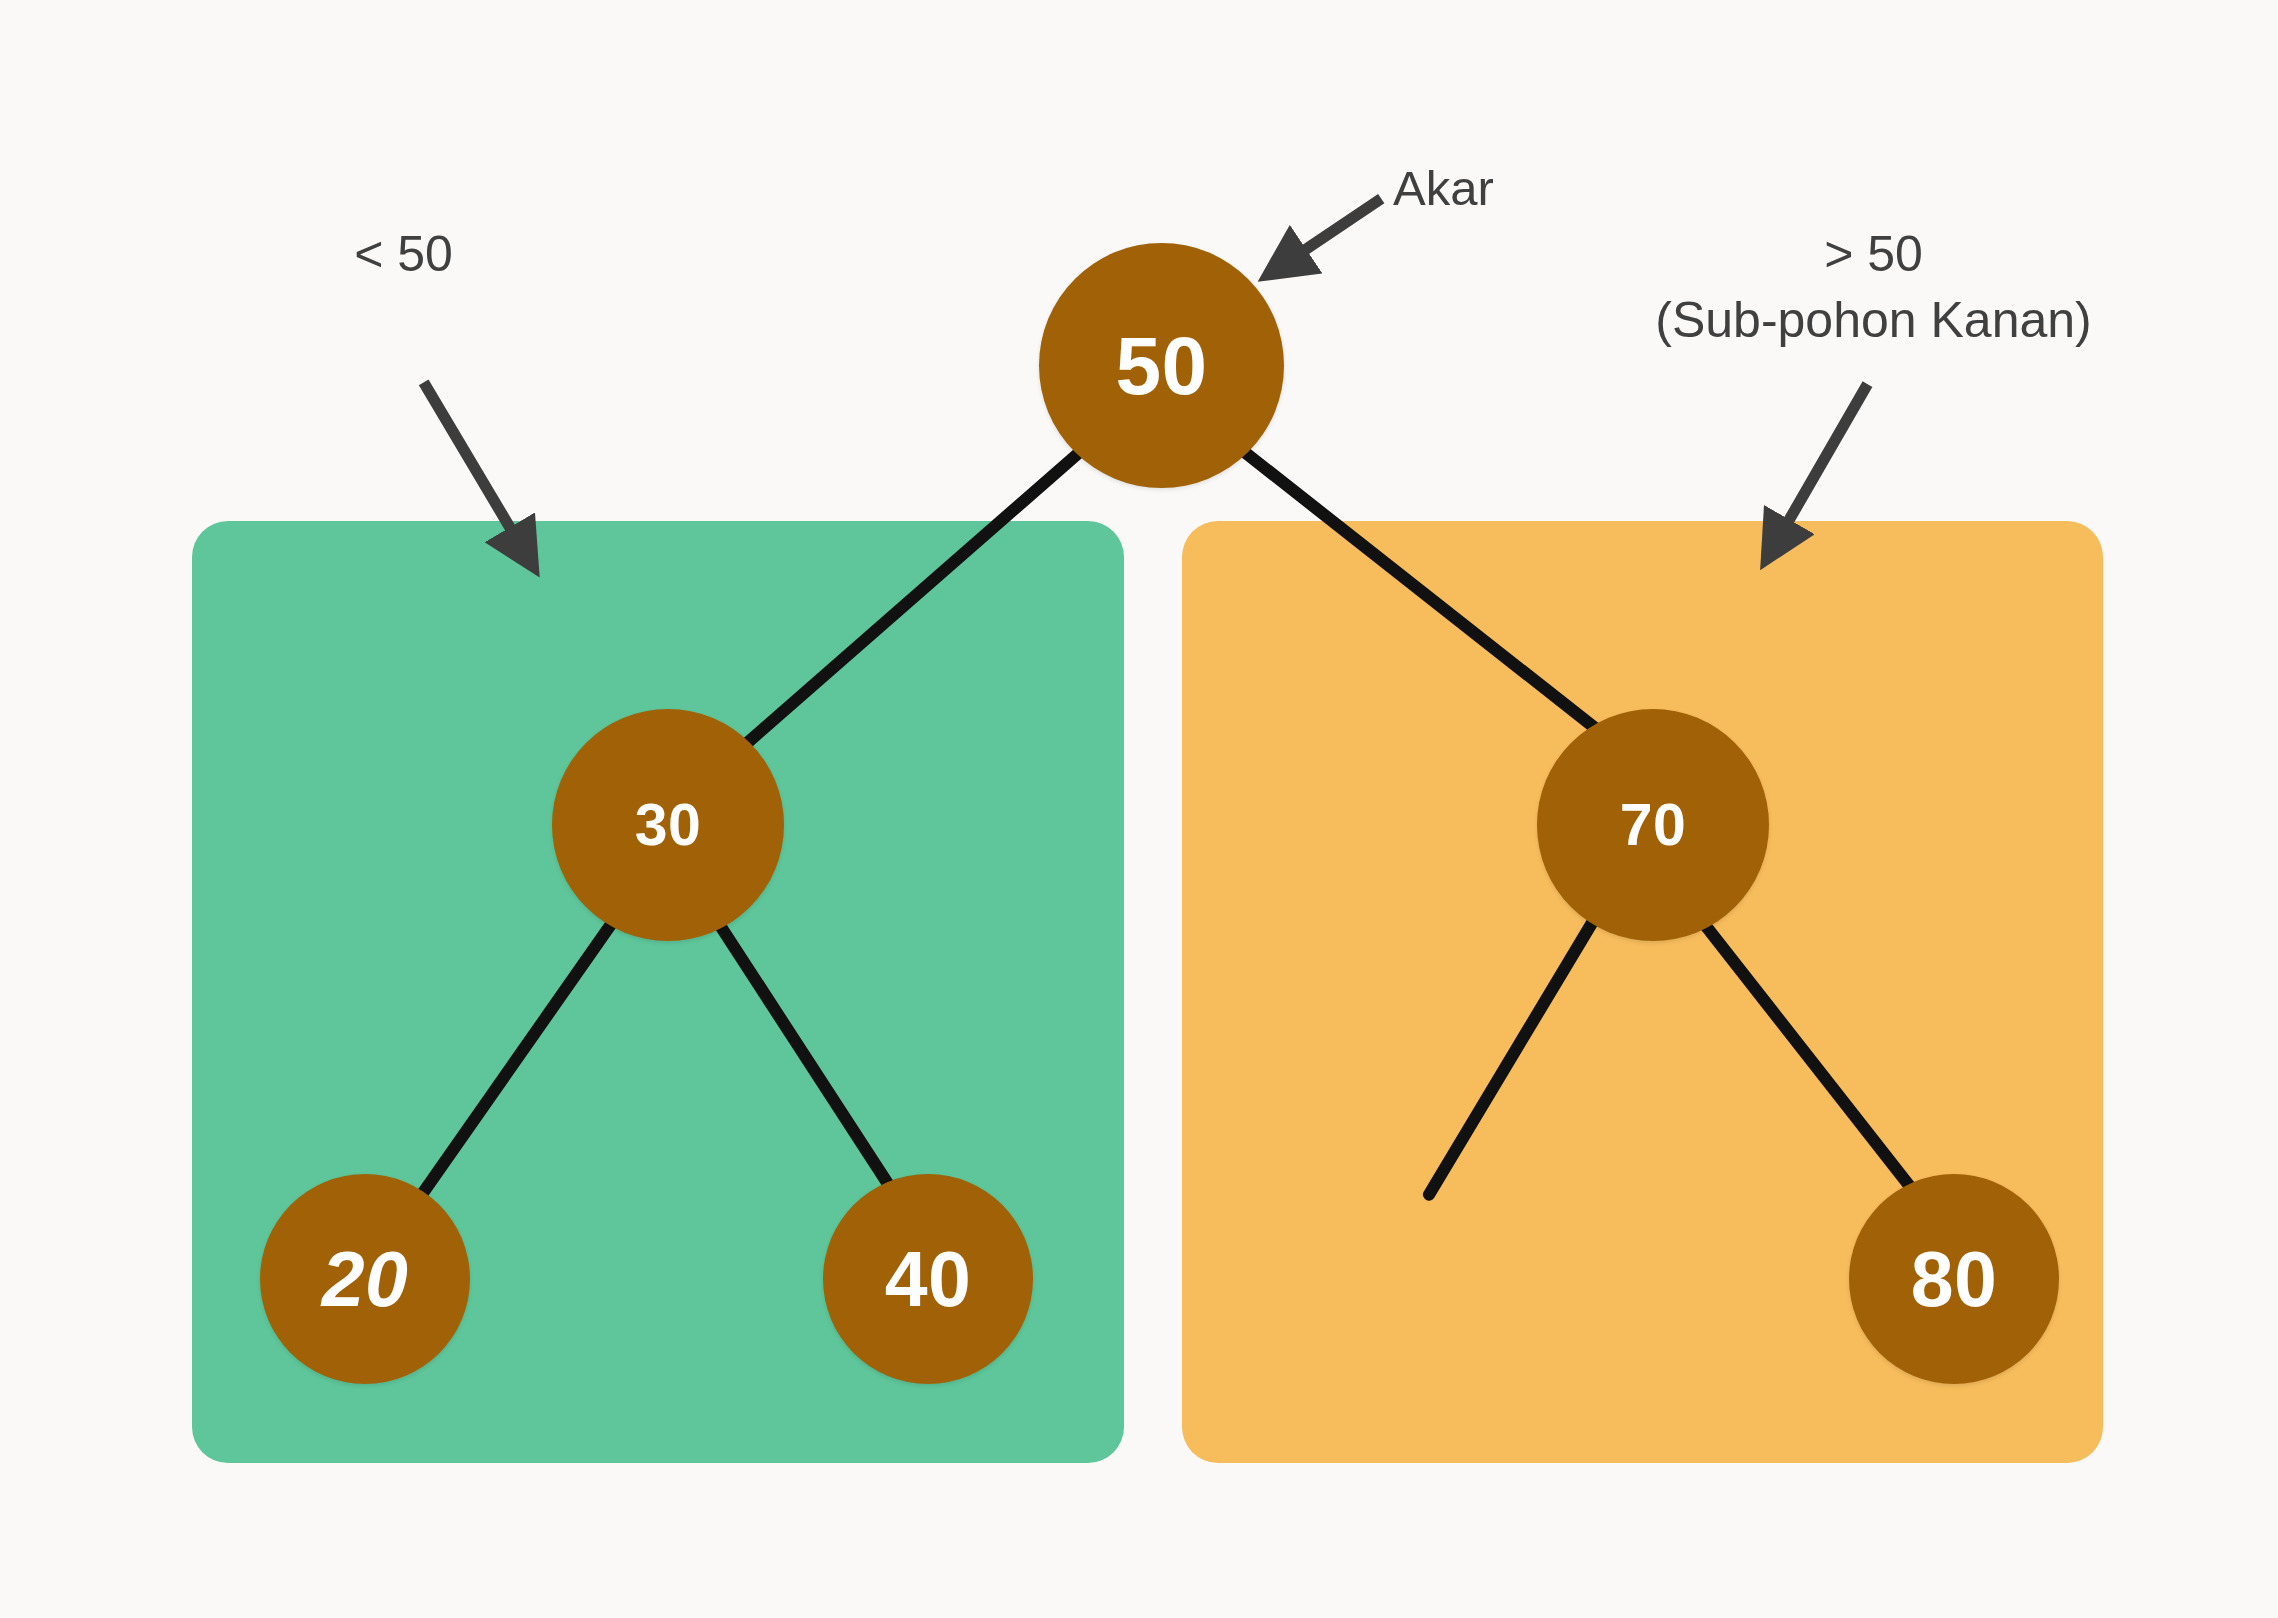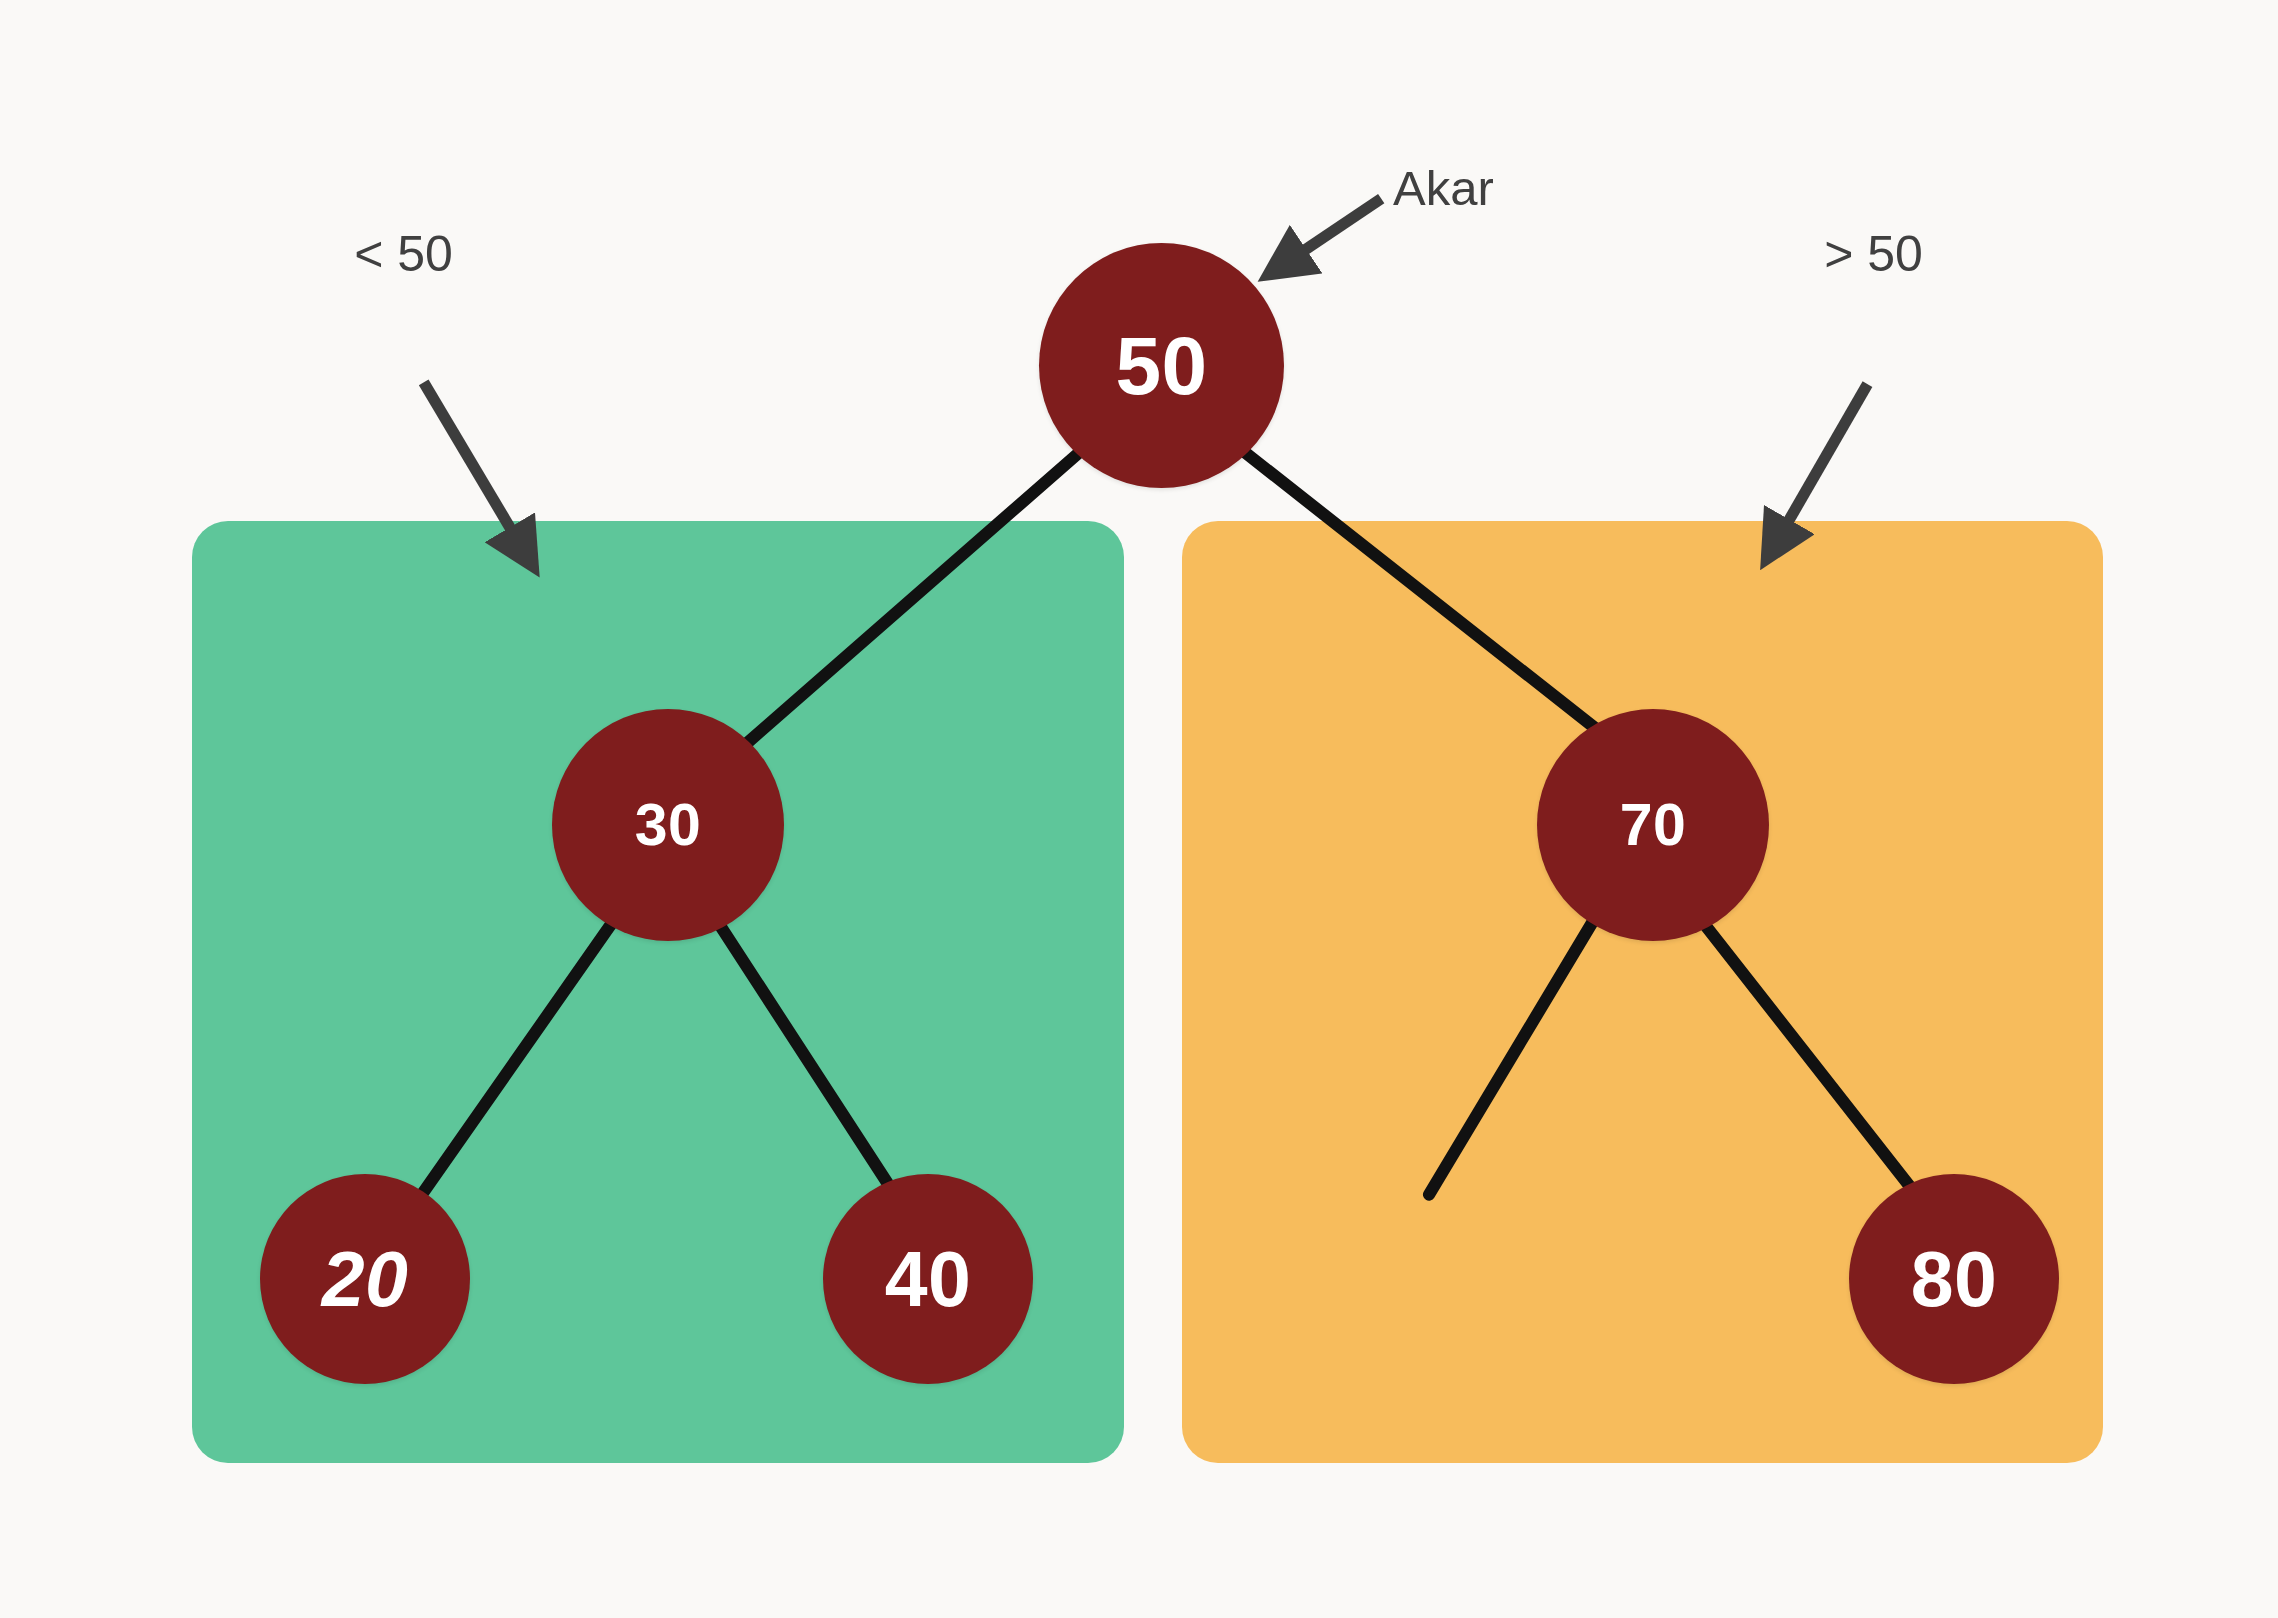--- a/index.html
+++ b/index.html
@@ -40,21 +40,21 @@
     left: 0;
     top: 0;
     width: 2279px;
     height: 1619px;
     pointer-events: none;
   }
   
   .node {
     position: absolute;
     border-radius: 50%;
-    background: #7f1d1d;
+    background: #a16207;
     color: #ffffff;
     display: flex;
     align-items: center;
     justify-content: center;
     font-weight: bold;
     letter-spacing: 0.5px;
     box-shadow: 0 1.9px 4.7px rgba(0,0,0,0.10);
   }
   .node.root   { width: 245px; height: 245px; font-size: 82px; }
   .node.level1 { width: 232px; height: 232px; font-size: 59px; }
@@ -111,20 +111,21 @@
     <line x1="1993" y1="410" x2="1888" y2="592" stroke="#3d3d3d" stroke-width="12" marker-end="url(#arrowhead)"></line>
     <line x1="1474" y1="212" x2="1358" y2="290" stroke="#3d3d3d" stroke-width="12" marker-end="url(#arrowhead)"></line>
   </svg>
 
   <div class="annot" id="annot-left">
     <span>&lt; 50</span>
   </div>
 
   <div class="annot" id="annot-right">
     <span>&gt; 50</span>
+    <span class="annot-line2">(Sub-pohon Kanan)</span>
   </div>
 
   <div class="annot" id="annot-root">Akar</div>
 
   <div class="node root" id="node-50">50</div>
   <div class="node level1" id="node-30">30</div>
   <div class="node level1" id="node-70">70</div>
   <div class="node leaf" id="node-20">20</div>
   <div class="node leaf" id="node-40">40</div>
   <div class="node leaf" id="node-80">80</div>

